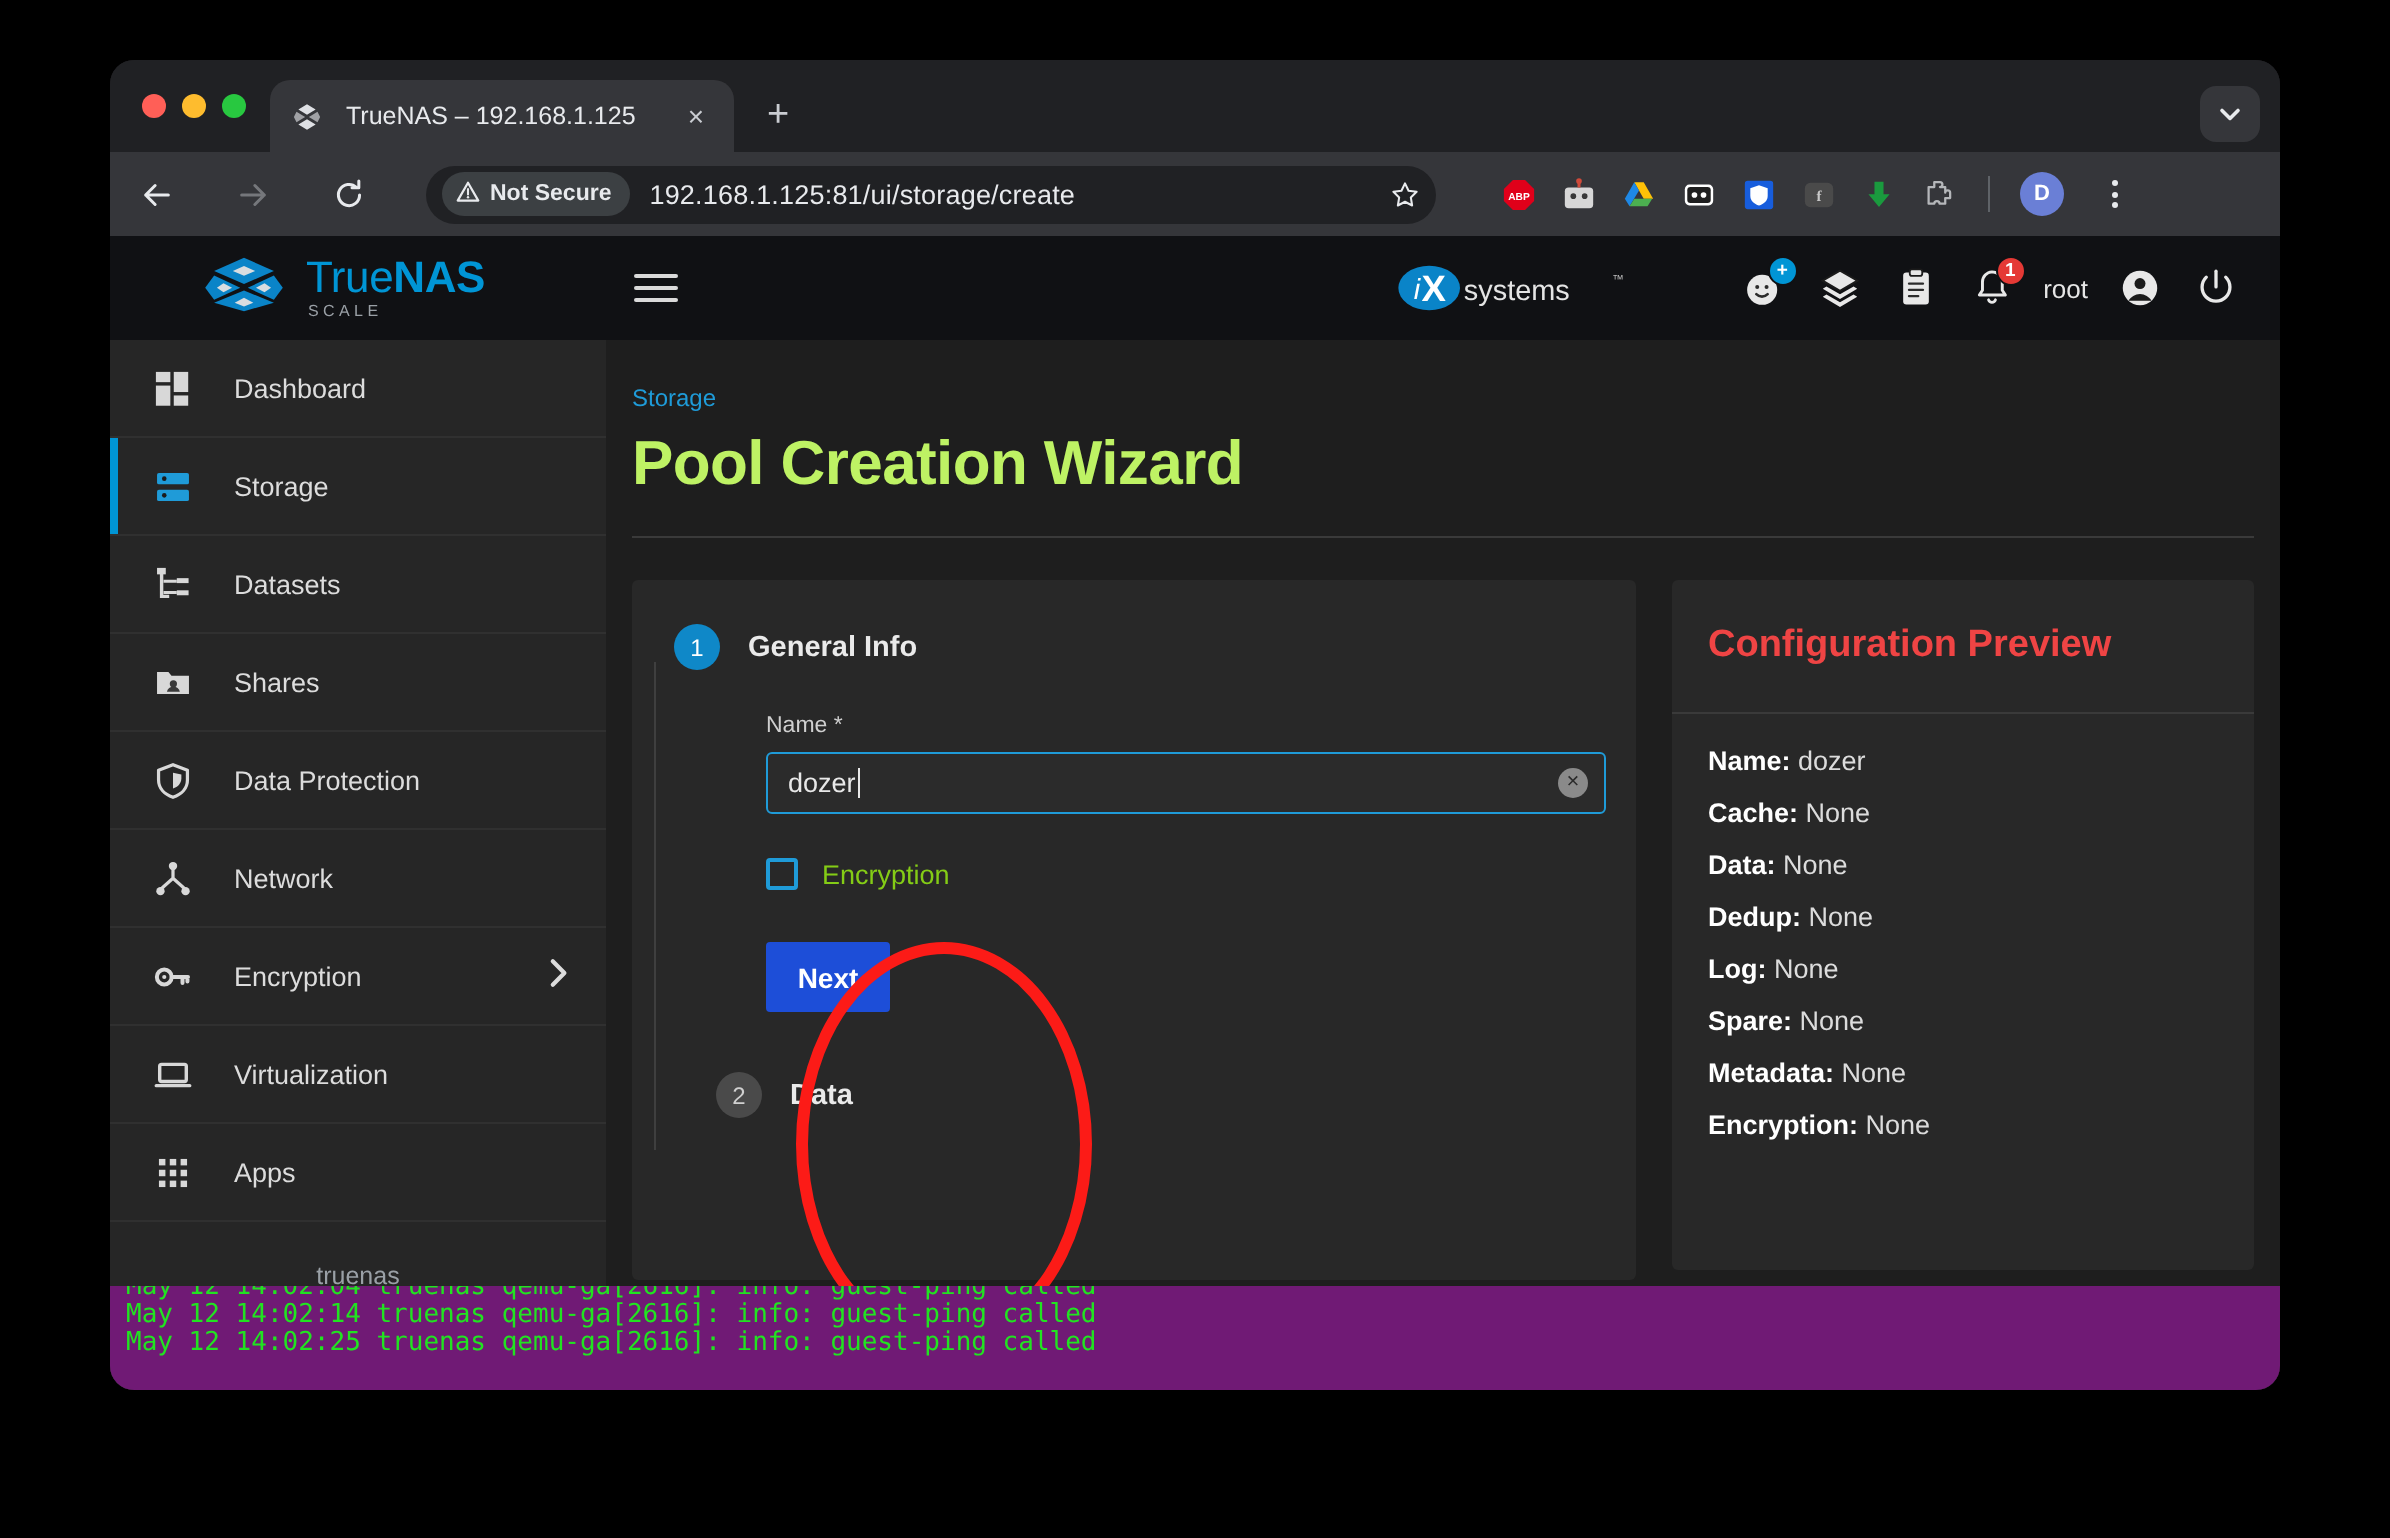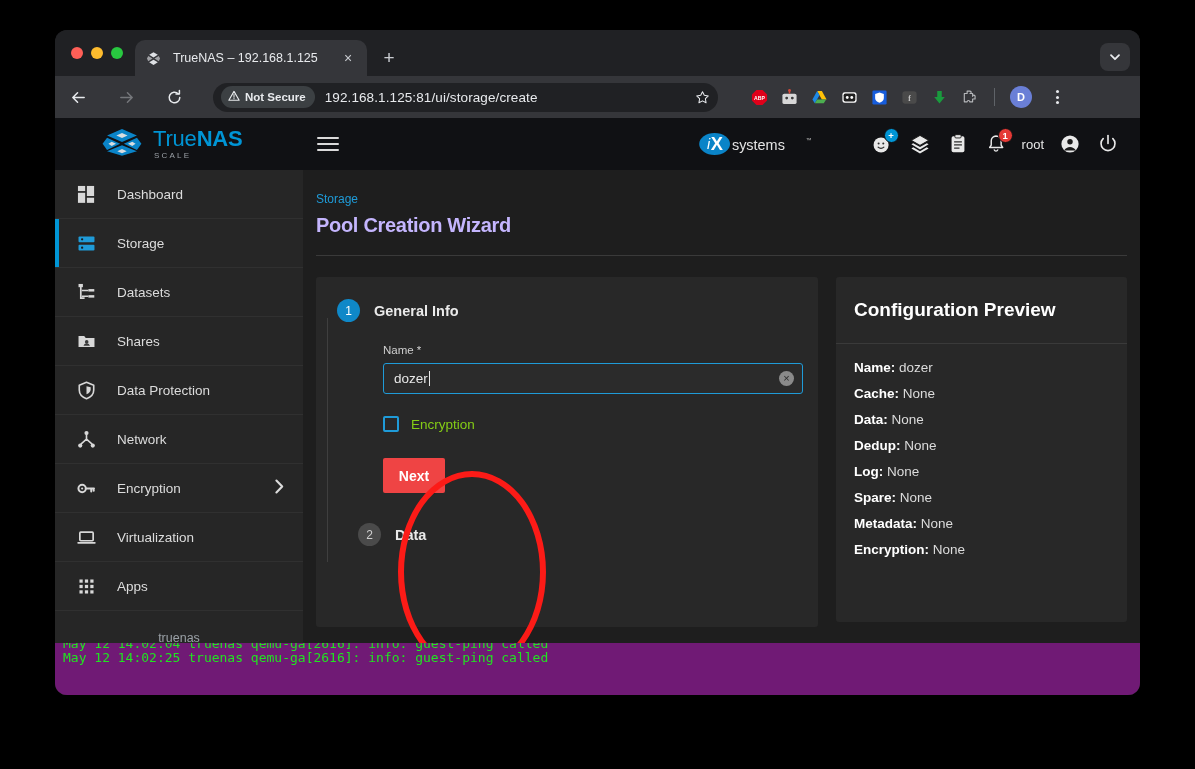--- a/index.html
+++ b/index.html
@@ -130,21 +130,21 @@
   }
   .nav-item .chev { margin-left:auto; padding-right: 18px; color:#dcdcdc; font-size: 13px; }
   .sidebar-footer { text-align:center; padding-top: 20px; }
   .sf-host { font-size: 12.5px; color:#9aa0a6; }
   .sf-copy { font-size: 10.5px; color:#8b8b8b; margin-top: 14px; }
   .sf-link { font-size: 10.5px; color:#2a7fbf; margin-top: 5px; }
 
   
   .main { flex:1; background:#1e1e1e; padding: 0 0 0 0; position:relative; overflow:hidden;}
   .crumb { font-size: 12px; color:#1f9bd8; padding: 22px 0 0 13px; }
-  .page-title { font-size: 20px; font-weight: 700; color:#c4b5fd; padding: 8px 0 0 13px; letter-spacing:-.3px;}
+  .page-title { font-size: 31px; font-weight: 700; color:#bef264; padding: 8px 0 0 13px; letter-spacing:-.3px;}
   .title-rule { height:1px; background:#3a3a3a; margin: 18px 13px 0 13px; }
 
   .cards { display:flex; gap:18px; padding: 21px 13px 0 13px; align-items:flex-start;}
   .card { background:#282828; border-radius: 3px; }
   .card-wizard { flex: 0 0 502px; height: 350px; position:relative; overflow:hidden;}
   .step-row { display:flex; align-items:center; gap:14px; padding: 22px 0 0 21px; }
   .step-num {
     width:23px;height:23px;border-radius:50%;background:#0f88c8;color:#fff;
     font-size:12px; display:flex;align-items:center;justify-content:center; flex:0 0 23px;
   }
@@ -165,28 +165,28 @@
   .caret { display:inline-block; width:1px; height:15px; background:#e8e8e8; margin-left:1px; vertical-align:-2px;}
   .clear-btn {
     margin-left:auto; width:15px;height:15px;border-radius:50%;
     background:#8a8a8a; color:#2b2b2b; font-size:11px; line-height:1;
     display:flex;align-items:center;justify-content:center;
   }
   .check-row { display:flex; align-items:center; gap:12px; padding: 22px 0 0 46px; }
   .checkbox { width:16px;height:16px;border:2px solid #1f9bd8; border-radius:2px; }
   .check-lbl { font-size:13.5px; color:#84cc16; }
   .next-btn {
-    margin: 26px 0 0 46px; width: 62px; height: 35px; background:#ef4444;
+    margin: 26px 0 0 46px; width: 62px; height: 35px; background:#1d4ed8;
     color:#fff; font-size:14px; font-weight:600;
     display:flex;align-items:center;justify-content:center; border-radius:2px;
   }
   .step2-row { padding-top: 30px; }
 
   .card-preview { flex: 1 1 auto; min-height: 345px; }
-  .cp-title { font-size: 19px; font-weight: 700; color:#ffffff; padding: 22px 0 0 18px; }
+  .cp-title { font-size: 19px; font-weight: 700; color:#ef4444; padding: 22px 0 0 18px; }
   .cp-rule { height:1px; background:#3a3a3a; margin-top: 22px; }
   .cp-list { padding: 16px 0 0 18px; }
   .cp-row { font-size: 13.5px; color:#dcdcdc; margin-bottom: 11px; }
   .cp-row b { color:#fff; font-weight: 700; }
 
   
   .annot {
     position:absolute; left: 343px; top: 353px; width: 148px; height: 202px;
     border: 6px solid #fc1b17; border-radius: 50%;
     pointer-events:none;
@@ -612,18 +612,19 @@
             </div>
 
           </div>
         </div>
       </div>
 
       <div class="annot"></div>
 
       <div class="console">
         <div class="ln clipped">May 12 14:02:04 truenas qemu-ga[2616]: info: guest-ping called</div>
+        <div class="ln">May 12 14:02:14 truenas qemu-ga[2616]: info: guest-ping called</div>
         <div class="ln">May 12 14:02:25 truenas qemu-ga[2616]: info: guest-ping called</div>
       </div>
 
     </div>
   </div>
 </div>
 
 </body></html>

